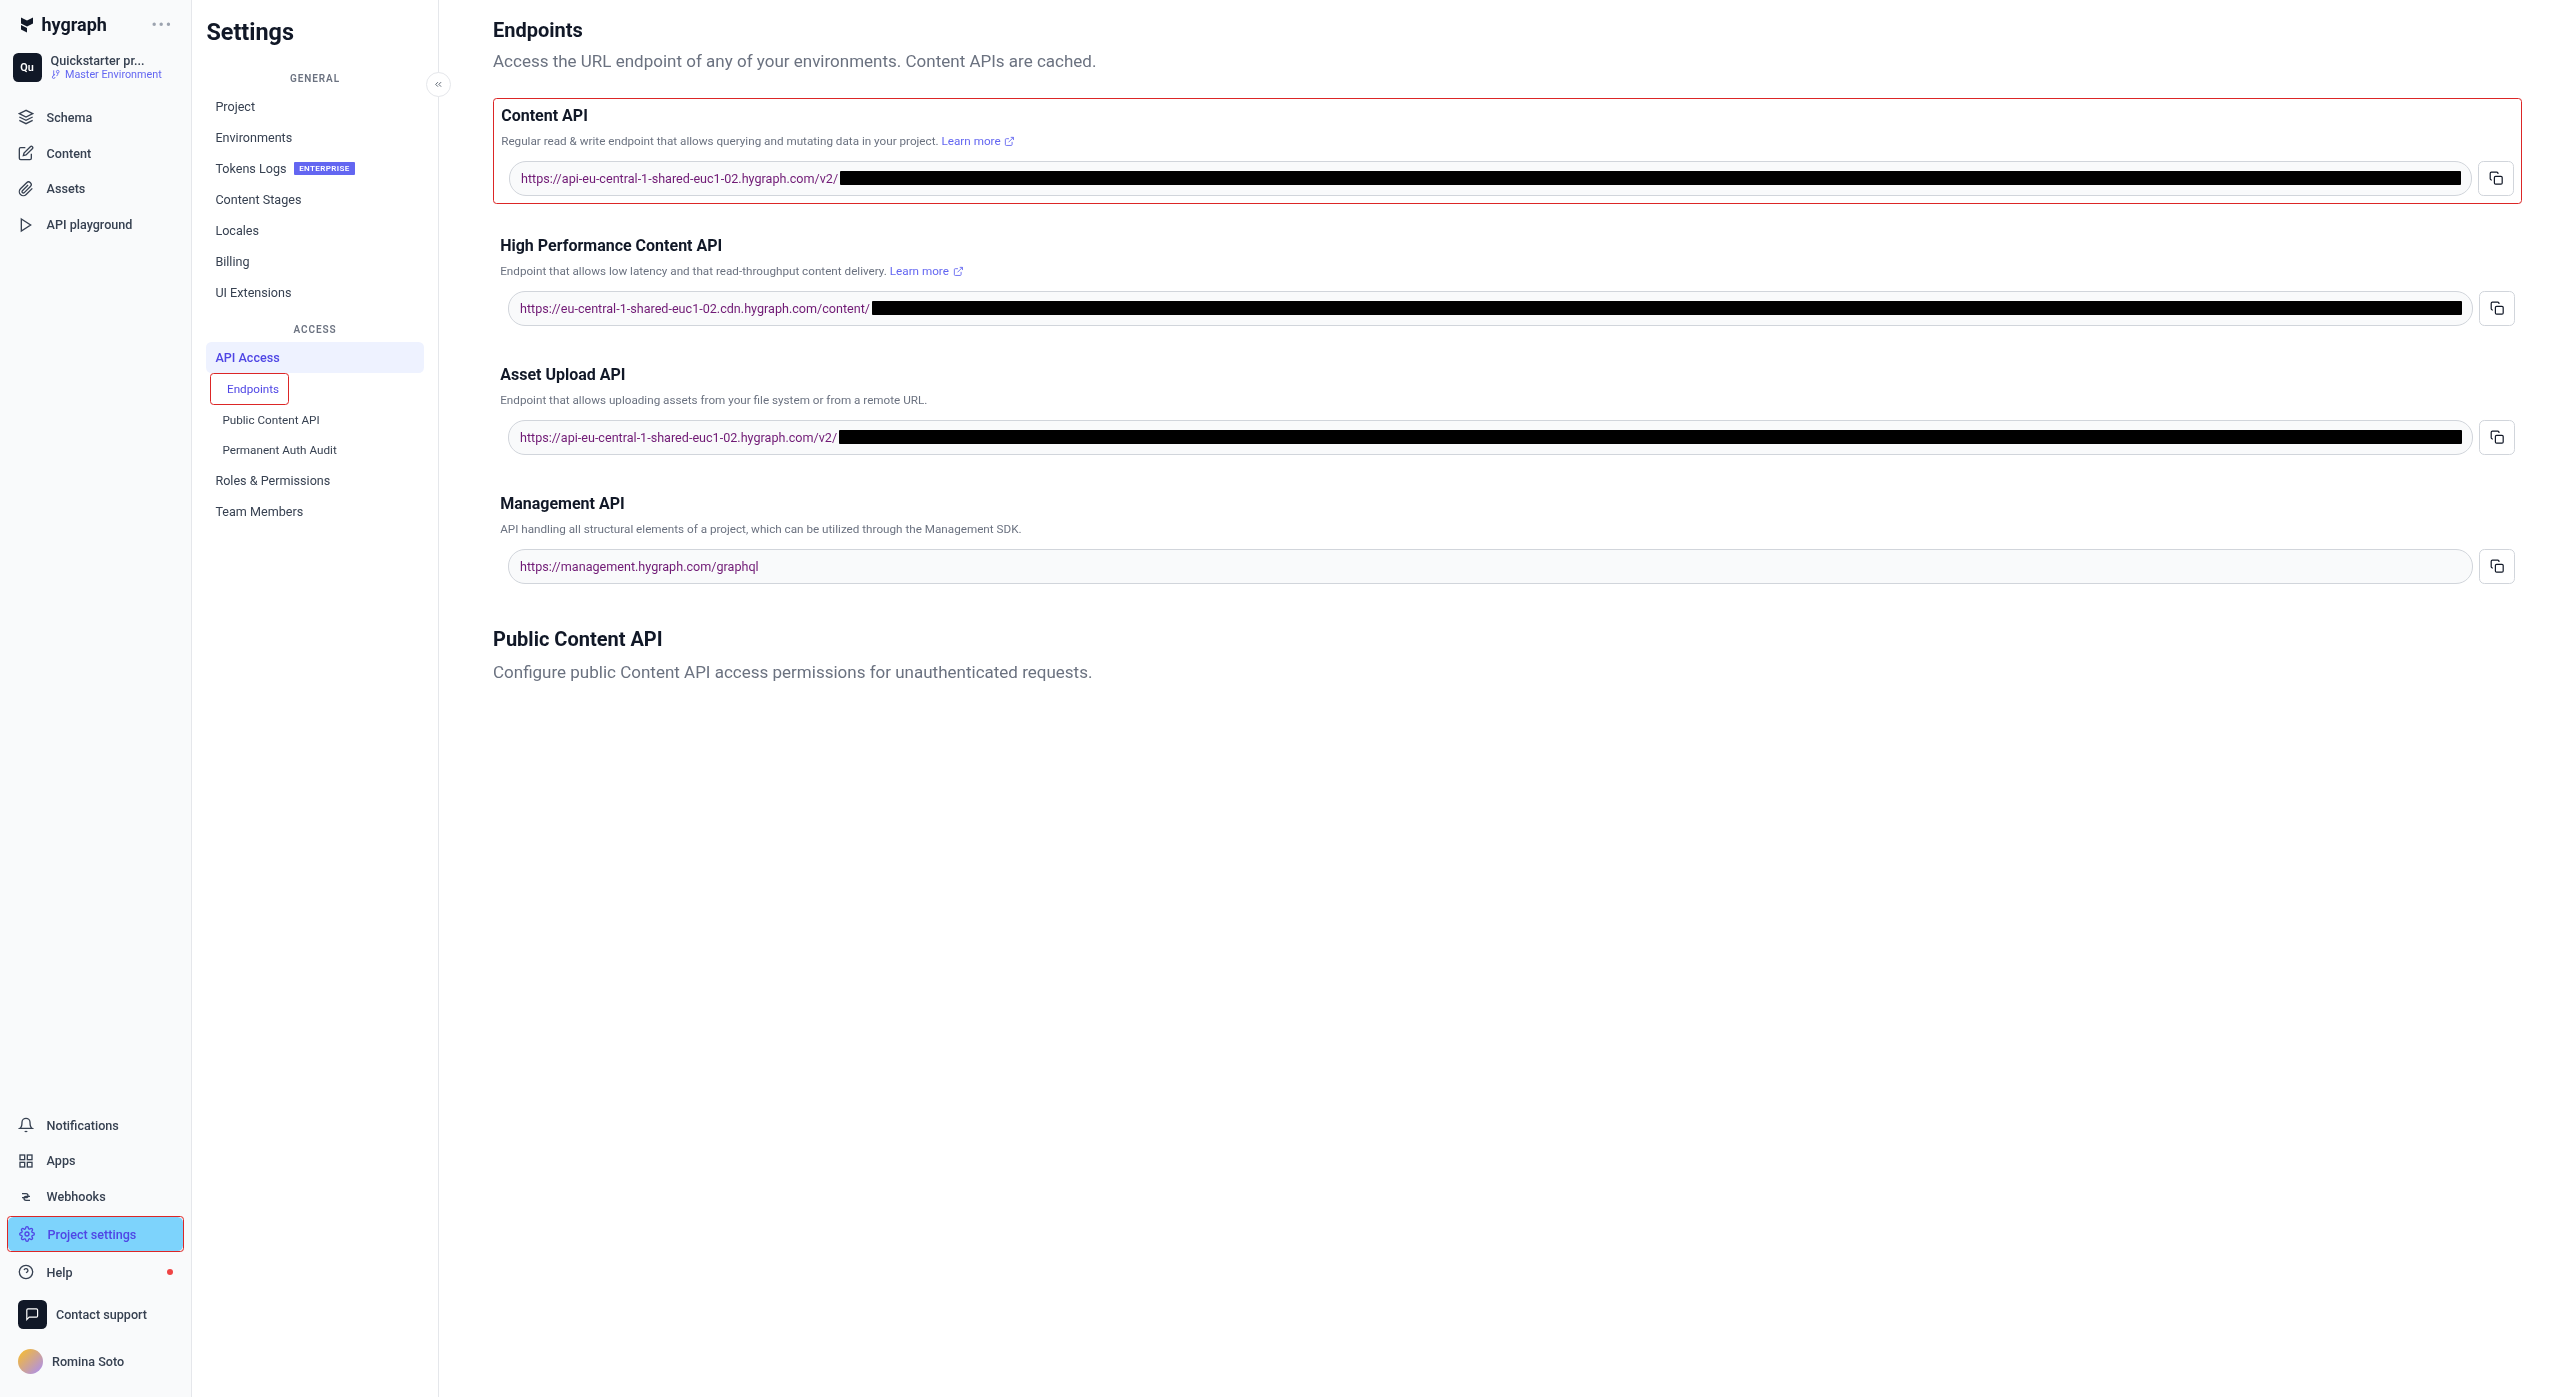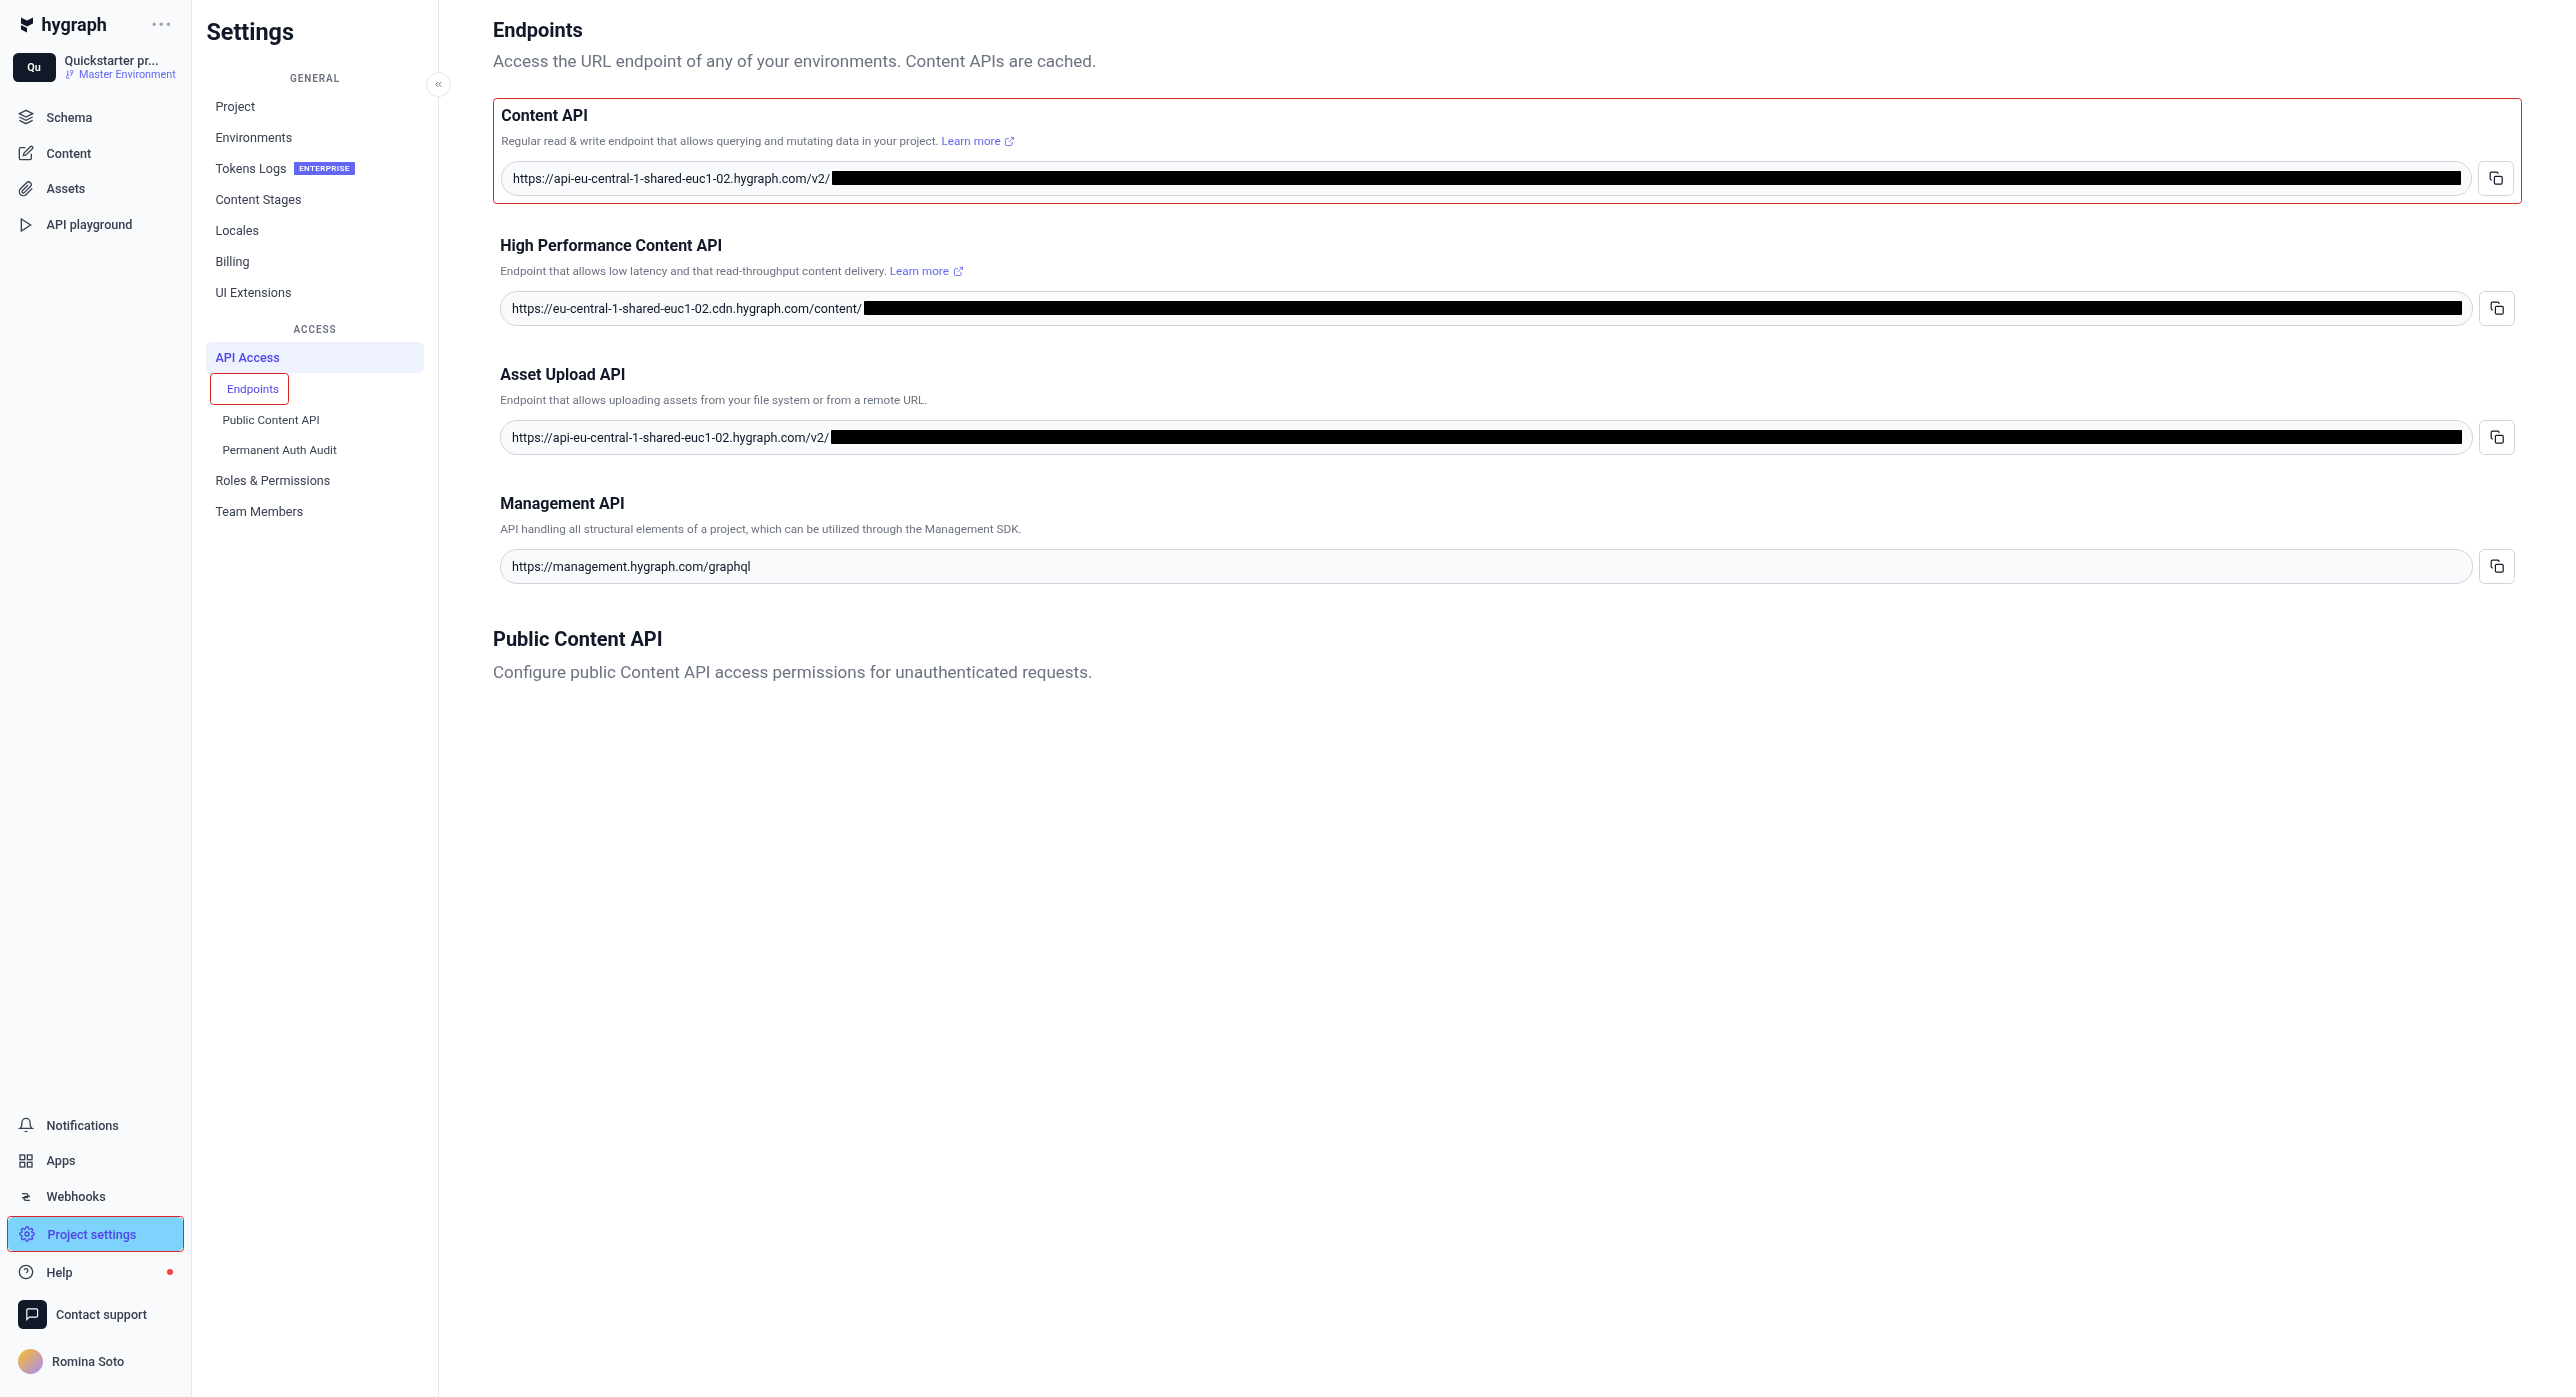--- a/index.html
+++ b/index.html
@@ -41,21 +41,21 @@
       letter-spacing: 1.8px;
       cursor: pointer;
     }
     .project-row {
       display: flex;
       align-items: flex-start;
       padding: 0 12.6px 18px;
       gap: 9px;
     }
     .project-badge {
-      width: 43px;
+      width: 29px;
       height: 29px;
       background: #111827;
       color: #fff;
       font-size: 10.8px;
       font-weight: 600;
       border-radius: 5.4px;
       display: flex;
       align-items: center;
       justify-content: center;
     }
@@ -169,22 +169,23 @@
     .endpoint-row { display: flex; gap: 0; }
     .endpoint-input {
       flex: 1;
       border: 0.9px solid #d1d5db;
       border-radius: 17px;
       padding: 9px 10.8px;
       background: #f9fafb;
       display: flex;
       align-items: center;
       font-size: 12.6px;
-      color: #0f172a;
+      color: #701a75;
       overflow: hidden;
+      margin-left: 8px;
     }
     .endpoint-text { white-space: nowrap; }
     .redacted {
       background: #000;
       flex: 1;
       height: 14.4px;
       margin-left: 1.8px;
       border-radius: 0.9px;
       min-width: 180px;
     }

